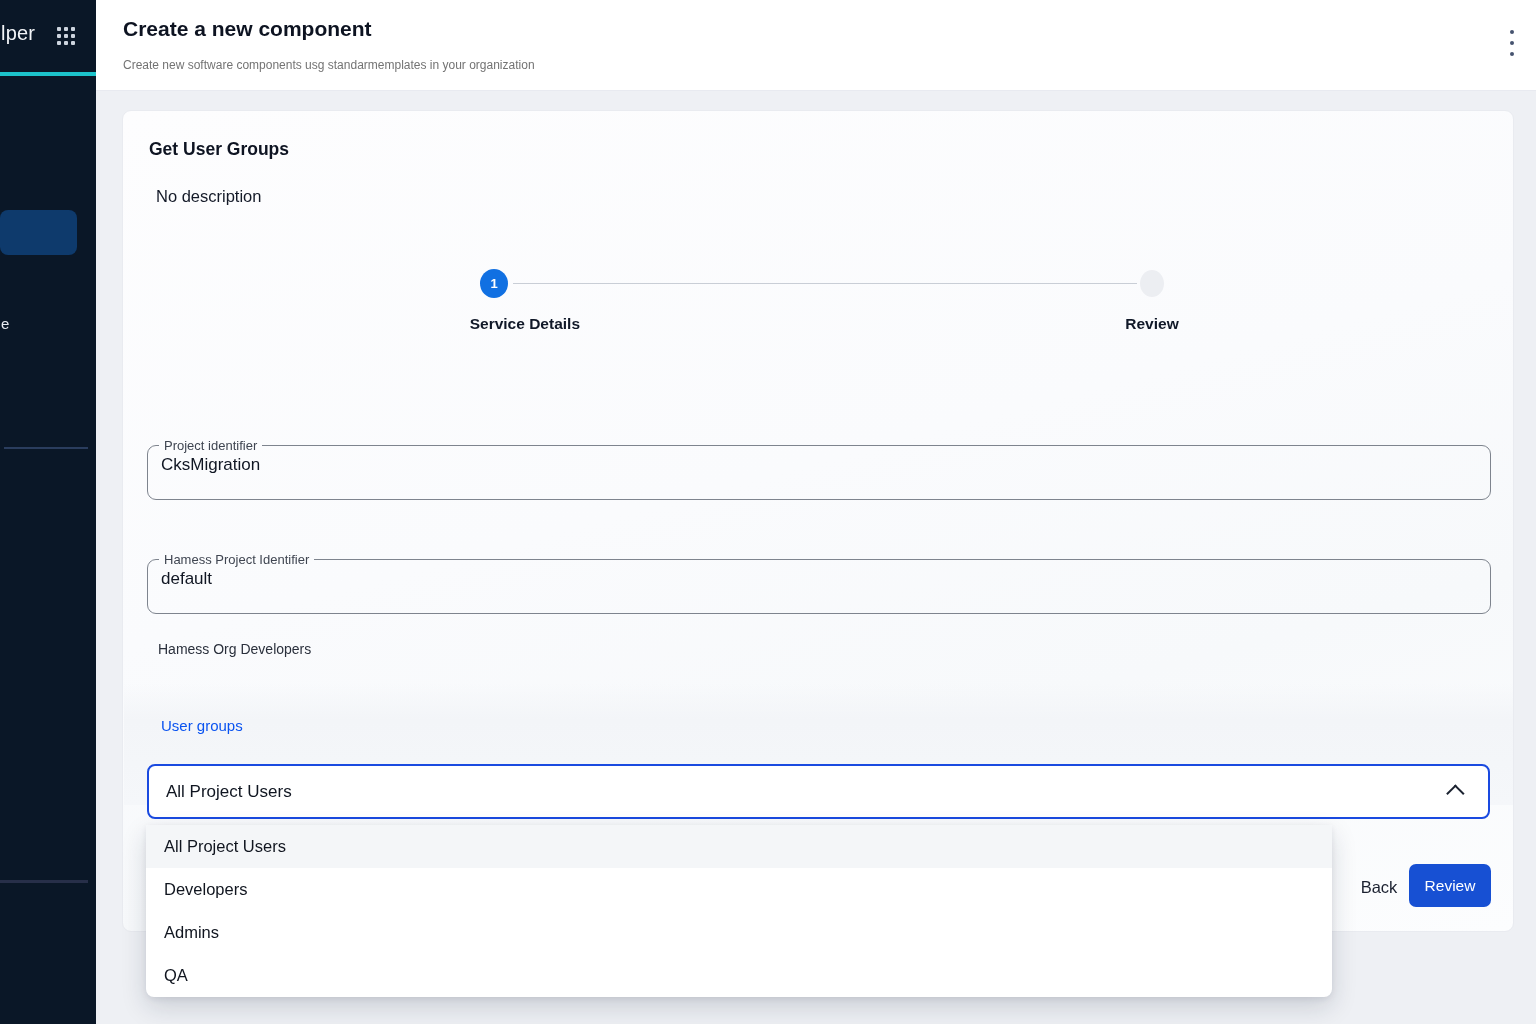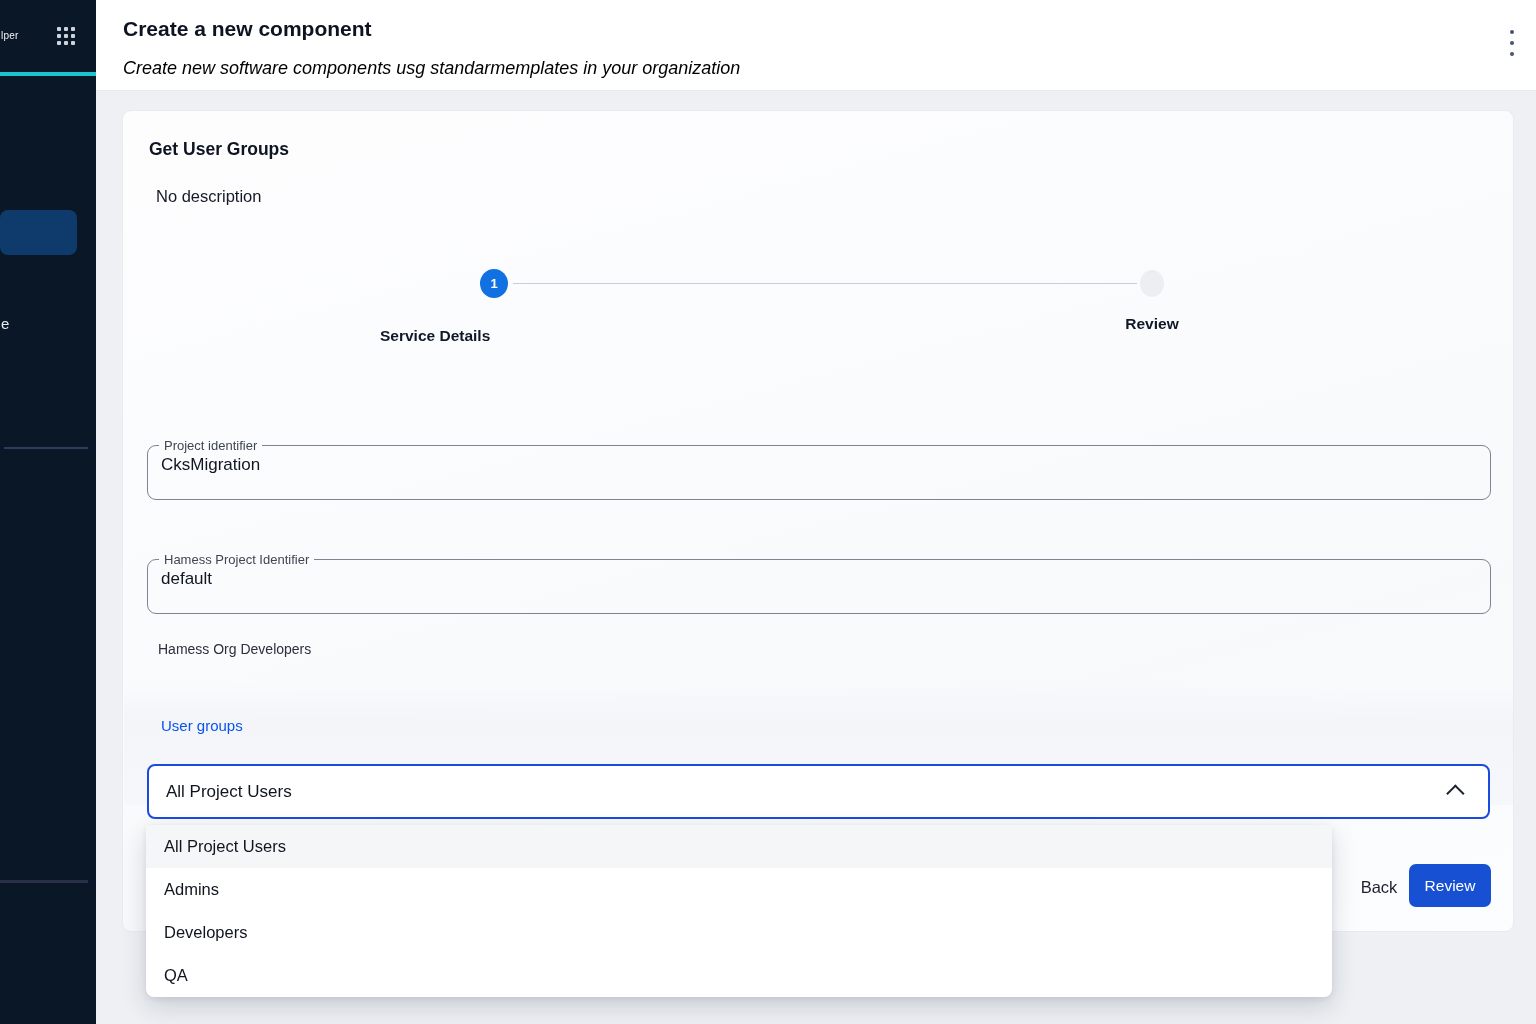--- a/index.html
+++ b/index.html
@@ -13,21 +13,21 @@
   .abs { position: absolute; }
 
   
   .sidebar {
     left: 0; top: 0; width: 96px; height: 1024px;
     background: #0a1727;
     z-index: 5;
   }
   .brand-text {
     left: 1px; top: 22px;
-    color: #f2f4f7; font-size: 10px; letter-spacing: .2px; margin-top: 8px;
+    color: #f2f4f7; font-size: 20px; letter-spacing: .2px;
   }
   .grid-icon {
     left: 57px; top: 27px;
     display: grid; grid-template-columns: repeat(3, 4px);
     grid-gap: 3px;
   }
   .grid-icon i { width: 4px; height: 4px; background: #cdd4de; border-radius: 1px; display: block; }
   .accent-line { left: 0; top: 72px; width: 96px; height: 4px; background: #1cc3cb; }
   .nav-selected {
     left: 0; top: 210px; width: 77px; height: 45px;
@@ -44,21 +44,21 @@
     left: 96px; top: 0; width: 1440px; height: 91px;
     background: #ffffff; border-bottom: 1px solid #e8eaf0;
     z-index: 2;
   }
   .page-title {
     left: 27px; top: 17px;
     font-size: 21px; font-weight: 700; color: #0d1321;
   }
   .page-subtitle {
     left: 27px; top: 58px;
-    font-size: 18px; color: #000000; font-style: italic;
+    font-size: 12px; color: #737373;
   }
   .kebab-icon {
     left: 1404px; top: 28px; width: 24px; height: 30px;
     display: flex; flex-direction: column; align-items: center; justify-content: space-between;
     padding: 2px 0; cursor: pointer;
   }
   .kebab-icon i { width: 4px; height: 4px; border-radius: 50%; background: #46536f; display: block; }
 
   
   .card {
@@ -76,22 +76,22 @@
     background: #1170e2; border-radius: 50%;
     display: flex; align-items: center; justify-content: center;
     color: #fff; font-size: 13px; font-weight: 700;
   }
   .step-line { left: 390px; top: 172px; width: 624px; height: 0; border-top: 1.5px solid #c9ced6; }
   .step-circle-inactive {
     left: 1017px; top: 159px; width: 24px; height: 27px;
     background: #eceef2; border-radius: 50%;
   }
   .step-label-active {
-    left: 257px; top: 204px; width: 200px; text-align: left;
-    font-size: 15.5px; font-weight: 600; color: #101828; margin-top: 12px;
+    left: 257px; top: 204px; width: 200px; text-align: right;
+    font-size: 15.5px; font-weight: 600; color: #101828;
   }
   .step-label-inactive {
     left: 929px; top: 204px; width: 200px; text-align: center;
     font-size: 15.5px; font-weight: 600; color: #101828;
   }
 
   
   .field {
     left: 24px; width: 1344px; height: 62px;
     border: 1px solid #7e848e; border-radius: 9px;
@@ -230,16 +230,16 @@
     <span class="select-value">All Project Users</span>
     <span class="chevron-up"></span>
   </div>
 
   <button class="abs back-button">Back</button>
   <button class="abs review-button">Review</button>
 </section>
 
 <div class="abs dropdown">
   <div class="option selected">All Project Users</div>
+  <div class="option">Developers</div>
   <div class="option">Admins</div>
-  <div class="option">Developers</div>
   <div class="option">QA</div>
 </div>
 
 </body></html>

